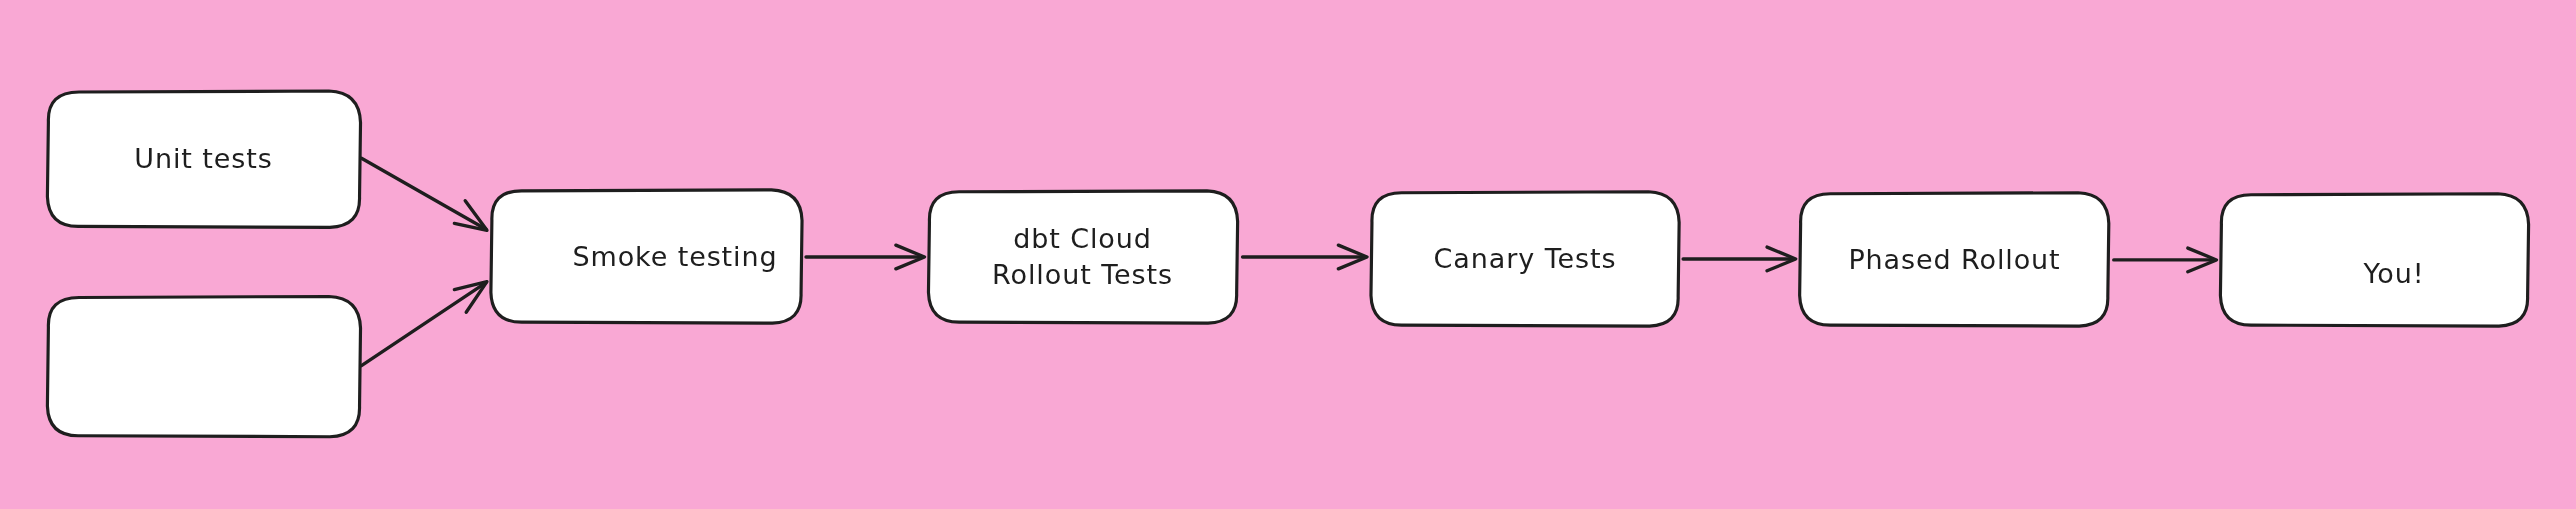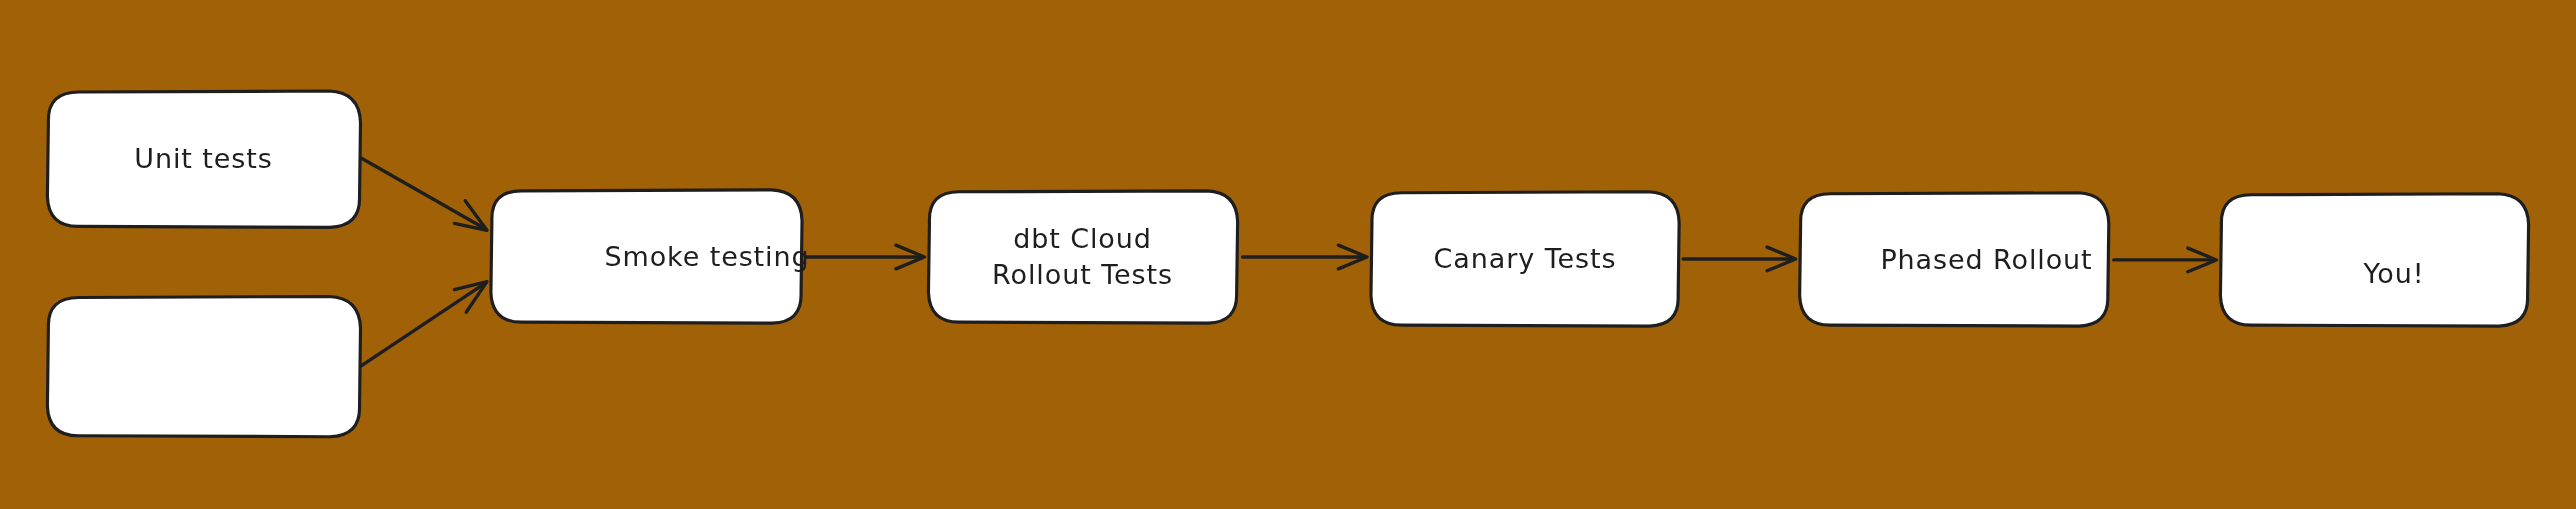--- a/index.html
+++ b/index.html
@@ -11,21 +11,21 @@
   body {
     width: 2576px;
     height: 510px;
     overflow: hidden;
     font-family: "DejaVu Sans", sans-serif;
   }
   #diagram-root {
     position: relative;
     width: 2576px;
     height: 510px;
-    background: #a16207;
+    background: #f9a8d4;
   }
   svg.canvas {
     position: absolute;
     left: 0;
     top: 0;
     width: 2576px;
     height: 510px;
     display: block;
   }
   .node-shape {
@@ -195,34 +195,34 @@
       <path class="edge-line" d="M 2140 263 L 2242 263"></path>
       <path class="edge-head" d="M 2215 251 L 2244 263 L 2215 275"></path>
     </g>
   </svg>
 
   <div class="node-label" style="left:47px; top:91px; width:313px; height:136px;">
     <span class="line">Unit tests</span>
   </div>
 
 
-  <div class="node-label" style="left:491px; top:190px; width:368px; height:133px;padding-left:32px;">
+  <div class="node-label" style="left:491px; top:190px; width:368px; height:133px;">
     <span class="line">Smoke testing</span>
   </div>
 
   <div class="node-label" style="left:928px; top:191px; width:309px; height:132px;text-align:right;">
     <span class="line">dbt Cloud</span>
     <span class="line">Rollout Tests</span>
   </div>
 
   <div class="node-label" style="left:1371px; top:192px; width:308px; height:134px;">
     <span class="line">Canary Tests</span>
   </div>
 
-  <div class="node-label" style="left:1800px; top:193px; width:309px; height:133px;padding-left:32px;">
+  <div class="node-label" style="left:1800px; top:193px; width:309px; height:133px;">
     <span class="line">Phased Rollout</span>
   </div>
 
   <div class="node-label" style="left:2220px; top:202px; width:308px; height:144px;margin-left:20px;">
     <span class="line">You!</span>
   </div>
 
 </div>
 
 

